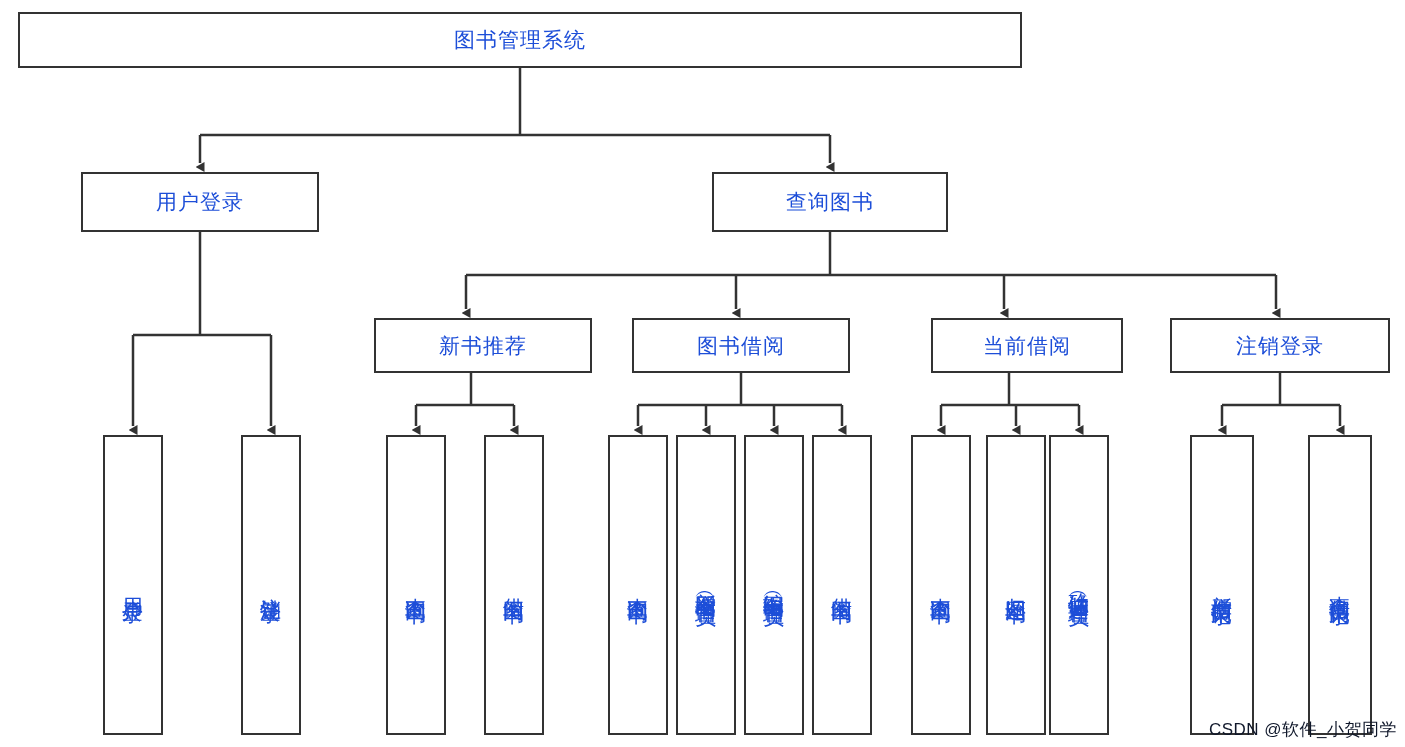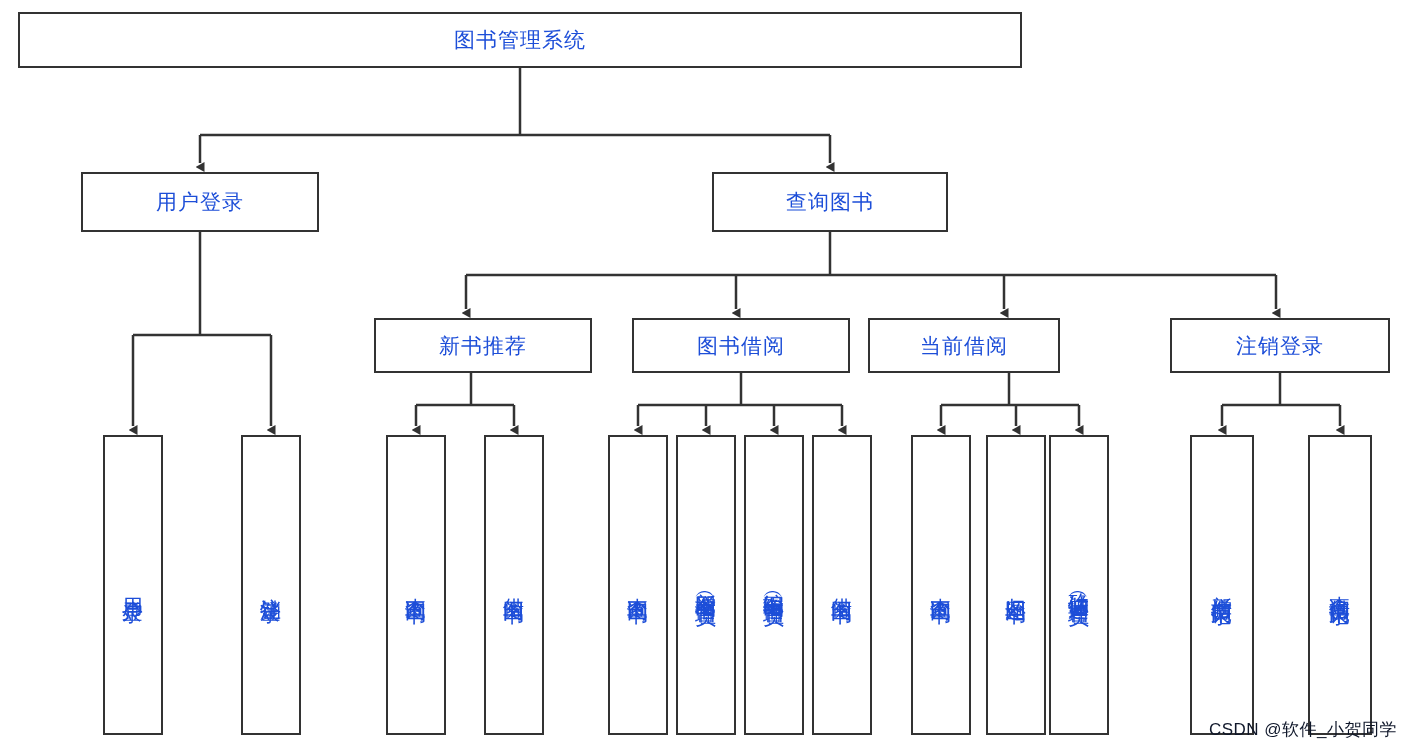--- a/index.html
+++ b/index.html
@@ -127,21 +127,21 @@
     </div>
 
   <div class="node h" style="left: 362px; top: 318px; width: 218px; height: 55px; margin-left: 12px;">
       <span>新书推荐</span>
     </div>
 
   <div class="node h" style="left: 632px; top: 318px; width: 218px; height: 55px;">
       <span>图书借阅</span>
     </div>
 
-  <div class="node h" style="left: 868px; top: 318px; width: 192px; height: 55px;">
+  <div class="node h" style="left: 931px; top: 318px; width: 192px; height: 55px;">
       <span>当前借阅</span>
     </div>
 
   <div class="node h" style="left: 1170px; top: 318px; width: 220px; height: 55px;">
       <span>注销登录</span>
     </div>
 
   <div class="node v" style="left: 103px; top: 435px; width: 60px; height: 300px;">
       <span class="vlabel">用户登录</span>
     </div>

